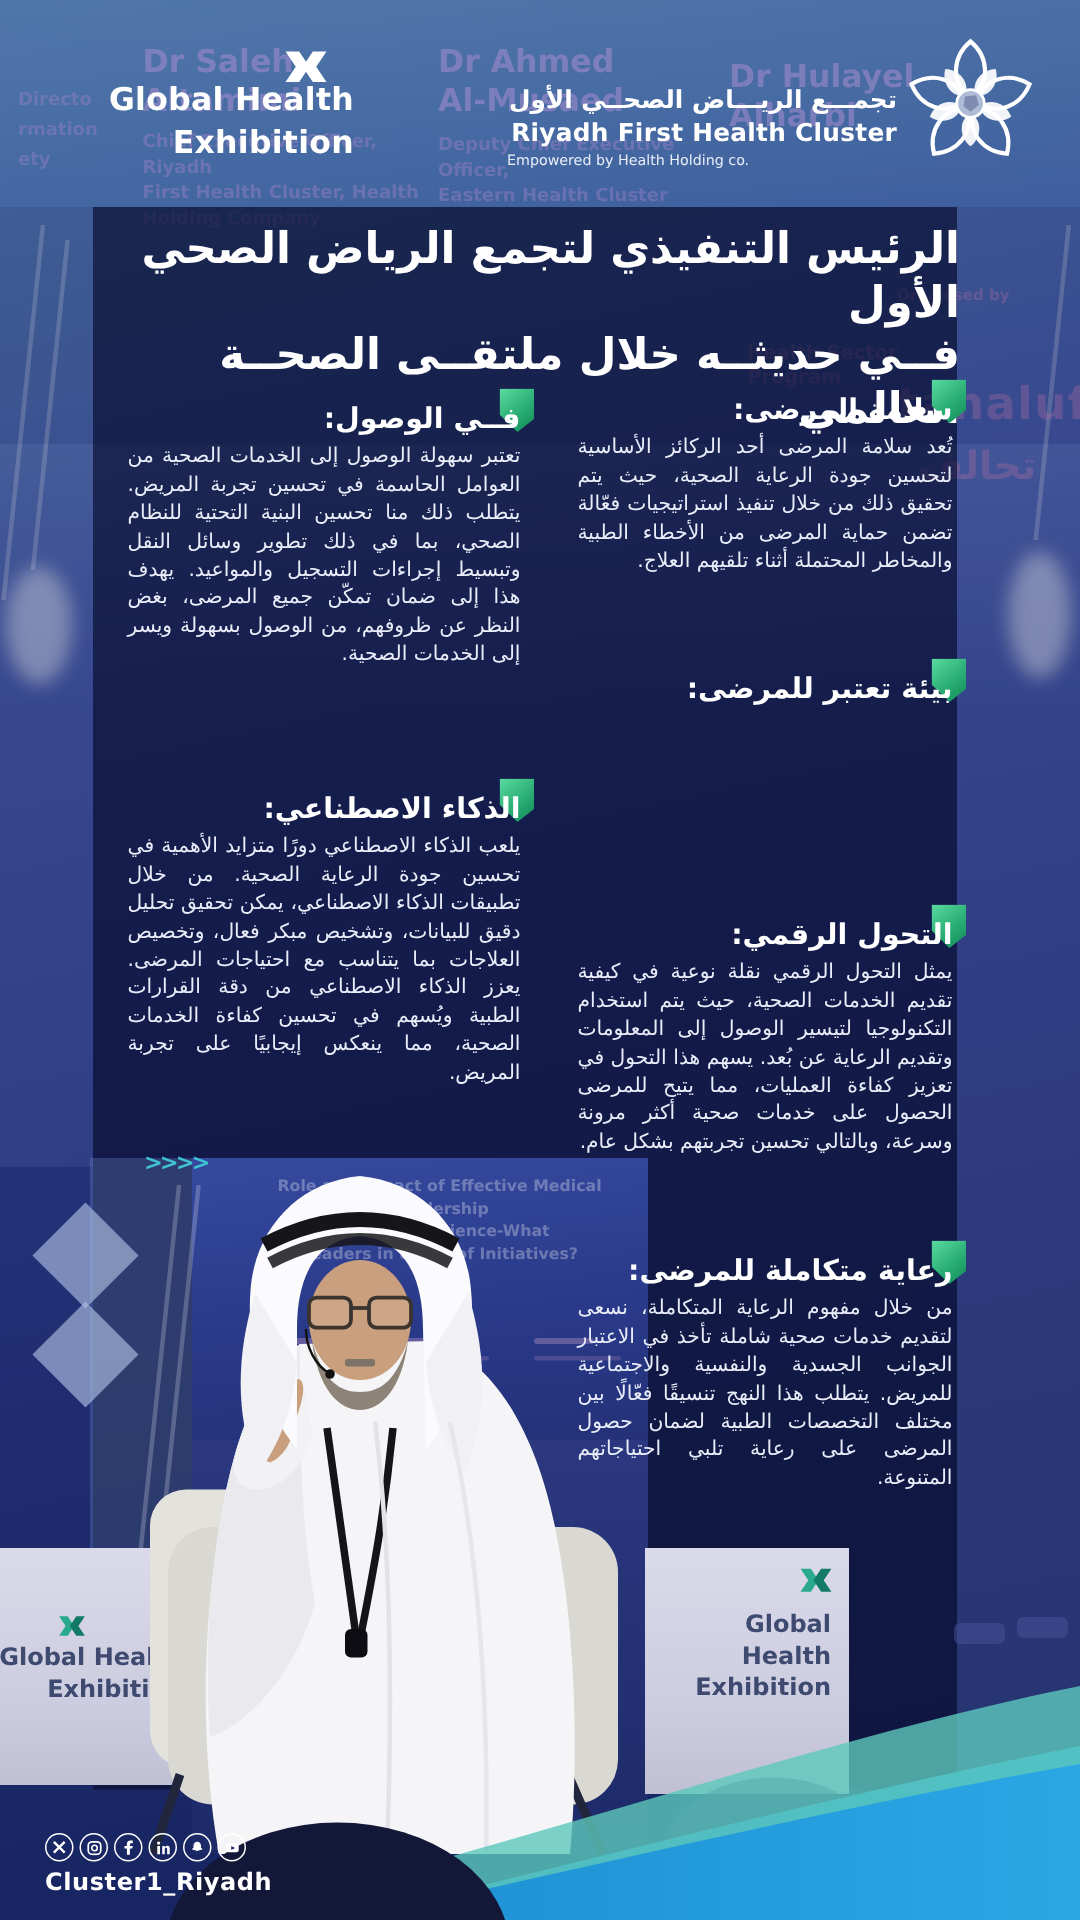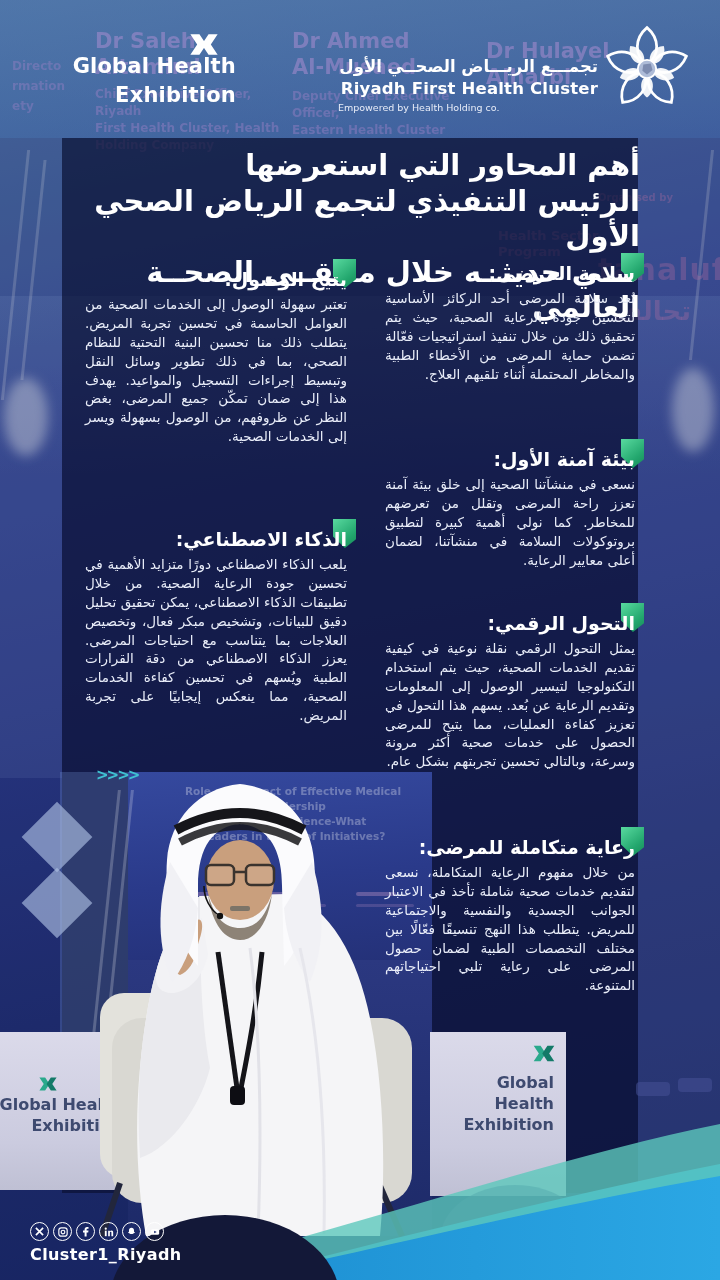--- a/index.html
+++ b/index.html
@@ -168,21 +168,20 @@
         <g transform="rotate(324)">
             <path d="M0,-31 C8,-25 9,-12 0,-7 C-9,-12 -8,-25 0,-31 Z"></path>
           </g>
       </g>
       <circle r="10" fill="#aebcd8" stroke="#fff" stroke-width="2"></circle>
       <path d="M-4,-5 L4,-6 L6,1 L0,6 L-5,2 Z" fill="#7d8cb0"></path>
     </svg>
   </div>
 
   <div class="abs title" lang="ar">
-    <div>أهم المحاور التي استعرضها</div>
     <div>الرئيس التنفيذي لتجمع الرياض الصحي الأول</div>
     <div>فــي حديثــه خلال ملتقــى الصحــة العالمي</div>
   </div>
 
   <div class="abs side-panel scene"></div>
   <div class="abs diamond scene" style="left:32px;top:812px;"></div>
   <div class="abs diamond scene" style="left:32px;top:878px;"></div>
   <div class="abs streak scene" style="left:100px;top:790px;height:340px;z-index:21;"></div>
   <div class="abs streak scene" style="left:112px;top:790px;height:360px;z-index:21;"></div>
   <div class="abs chevrons scene">&gt;&gt;&gt;&gt;</div>
@@ -272,33 +271,32 @@
       <path d="M200,180 C210,260 212,360 208,466" stroke="#e2e2e8" stroke-width="3" fill="none"></path>
       <path d="M250,180 C268,260 276,360 274,466" stroke="#e6e6ec" stroke-width="3" fill="none"></path>
     </svg>
   </div>
 
   <div class="abs section col-r" style="top:262px;" lang="ar">
     <div class="sec-h"><span class="flag"></span><span class="txt">سلامة المرضى:</span></div>
     <div class="sec-b">تُعد سلامة المرضى أحد الركائز الأساسية لتحسين جودة الرعاية الصحية، حيث يتم تحقيق ذلك من خلال تنفيذ استراتيجيات فعّالة تضمن حماية المرضى من الأخطاء الطبية والمخاطر المحتملة أثناء تلقيهم العلاج.</div>
   </div>
   <div class="abs section col-r" style="top:448px;" lang="ar">
-    <div class="sec-h"><span class="flag"></span><span class="txt">بيئة آمنة الأول:</span></div>
-    <div class="sec-b">نسعى في منشآتنا الصحية إلى خلق بيئة آمنة تعزز راحة المرضى وتقلل من تعرضهم للمخاطر. كما نولي أهمية كبيرة لتطبيق بروتوكولات السلامة في منشآتنا، لضمان أعلى معايير الرعاية.</div>
+    <div class="sec-h"><span class="flag"></span><span class="txt">بيئة تعتبر للمرضى:</span></div>
   </div>
   <div class="abs section col-r" style="top:612px;" lang="ar">
     <div class="sec-h"><span class="flag"></span><span class="txt">التحول الرقمي:</span></div>
     <div class="sec-b">يمثل التحول الرقمي نقلة نوعية في كيفية تقديم الخدمات الصحية، حيث يتم استخدام التكنولوجيا لتيسير الوصول إلى المعلومات وتقديم الرعاية عن بُعد. يسهم هذا التحول في تعزيز كفاءة العمليات، مما يتيح للمرضى الحصول على خدمات صحية أكثر مرونة وسرعة، وبالتالي تحسين تجربتهم بشكل عام.</div>
   </div>
   <div class="abs section col-r" style="top:836px;" lang="ar">
     <div class="sec-h"><span class="flag"></span><span class="txt">رعاية متكاملة للمرضى:</span></div>
     <div class="sec-b">من خلال مفهوم الرعاية المتكاملة، نسعى لتقديم خدمات صحية شاملة تأخذ في الاعتبار الجوانب الجسدية والنفسية والاجتماعية للمريض. يتطلب هذا النهج تنسيقًا فعّالًا بين مختلف التخصصات الطبية لضمان حصول المرضى على رعاية تلبي احتياجاتهم المتنوعة.</div>
   </div>
   <div class="abs section col-l" style="top:268px;" lang="ar">
-    <div class="sec-h"><span class="flag"></span><span class="txt">يتيح الوصول:</span></div>
+    <div class="sec-h"><span class="flag"></span><span class="txt">فــي الوصول:</span></div>
     <div class="sec-b">تعتبر سهولة الوصول إلى الخدمات الصحية من العوامل الحاسمة في تحسين تجربة المريض. يتطلب ذلك منا تحسين البنية التحتية للنظام الصحي، بما في ذلك تطوير وسائل النقل وتبسيط إجراءات التسجيل والمواعيد. يهدف هذا إلى ضمان تمكّن جميع المرضى، بغض النظر عن ظروفهم، من الوصول بسهولة ويسر إلى الخدمات الصحية.</div>
   </div>
   <div class="abs section col-l" style="top:528px;" lang="ar">
     <div class="sec-h"><span class="flag"></span><span class="txt">الذكاء الاصطناعي:</span></div>
     <div class="sec-b">يلعب الذكاء الاصطناعي دورًا متزايد الأهمية في تحسين جودة الرعاية الصحية. من خلال تطبيقات الذكاء الاصطناعي، يمكن تحقيق تحليل دقيق للبيانات، وتشخيص مبكر فعال، وتخصيص العلاجات بما يتناسب مع احتياجات المرضى. يعزز الذكاء الاصطناعي من دقة القرارات الطبية ويُسهم في تحسين كفاءة الخدمات الصحية، مما ينعكس إيجابيًا على تجربة المريض.</div>
   </div>
 
   <div class="abs soft-blob" style="left:440px;top:1185px;width:150px;height:110px;background:#3d3f7d;opacity:.55;"></div>
   <div class="abs head-blob" style="left:110px;top:1215px;width:230px;height:170px;background:#131838;"></div>
 

